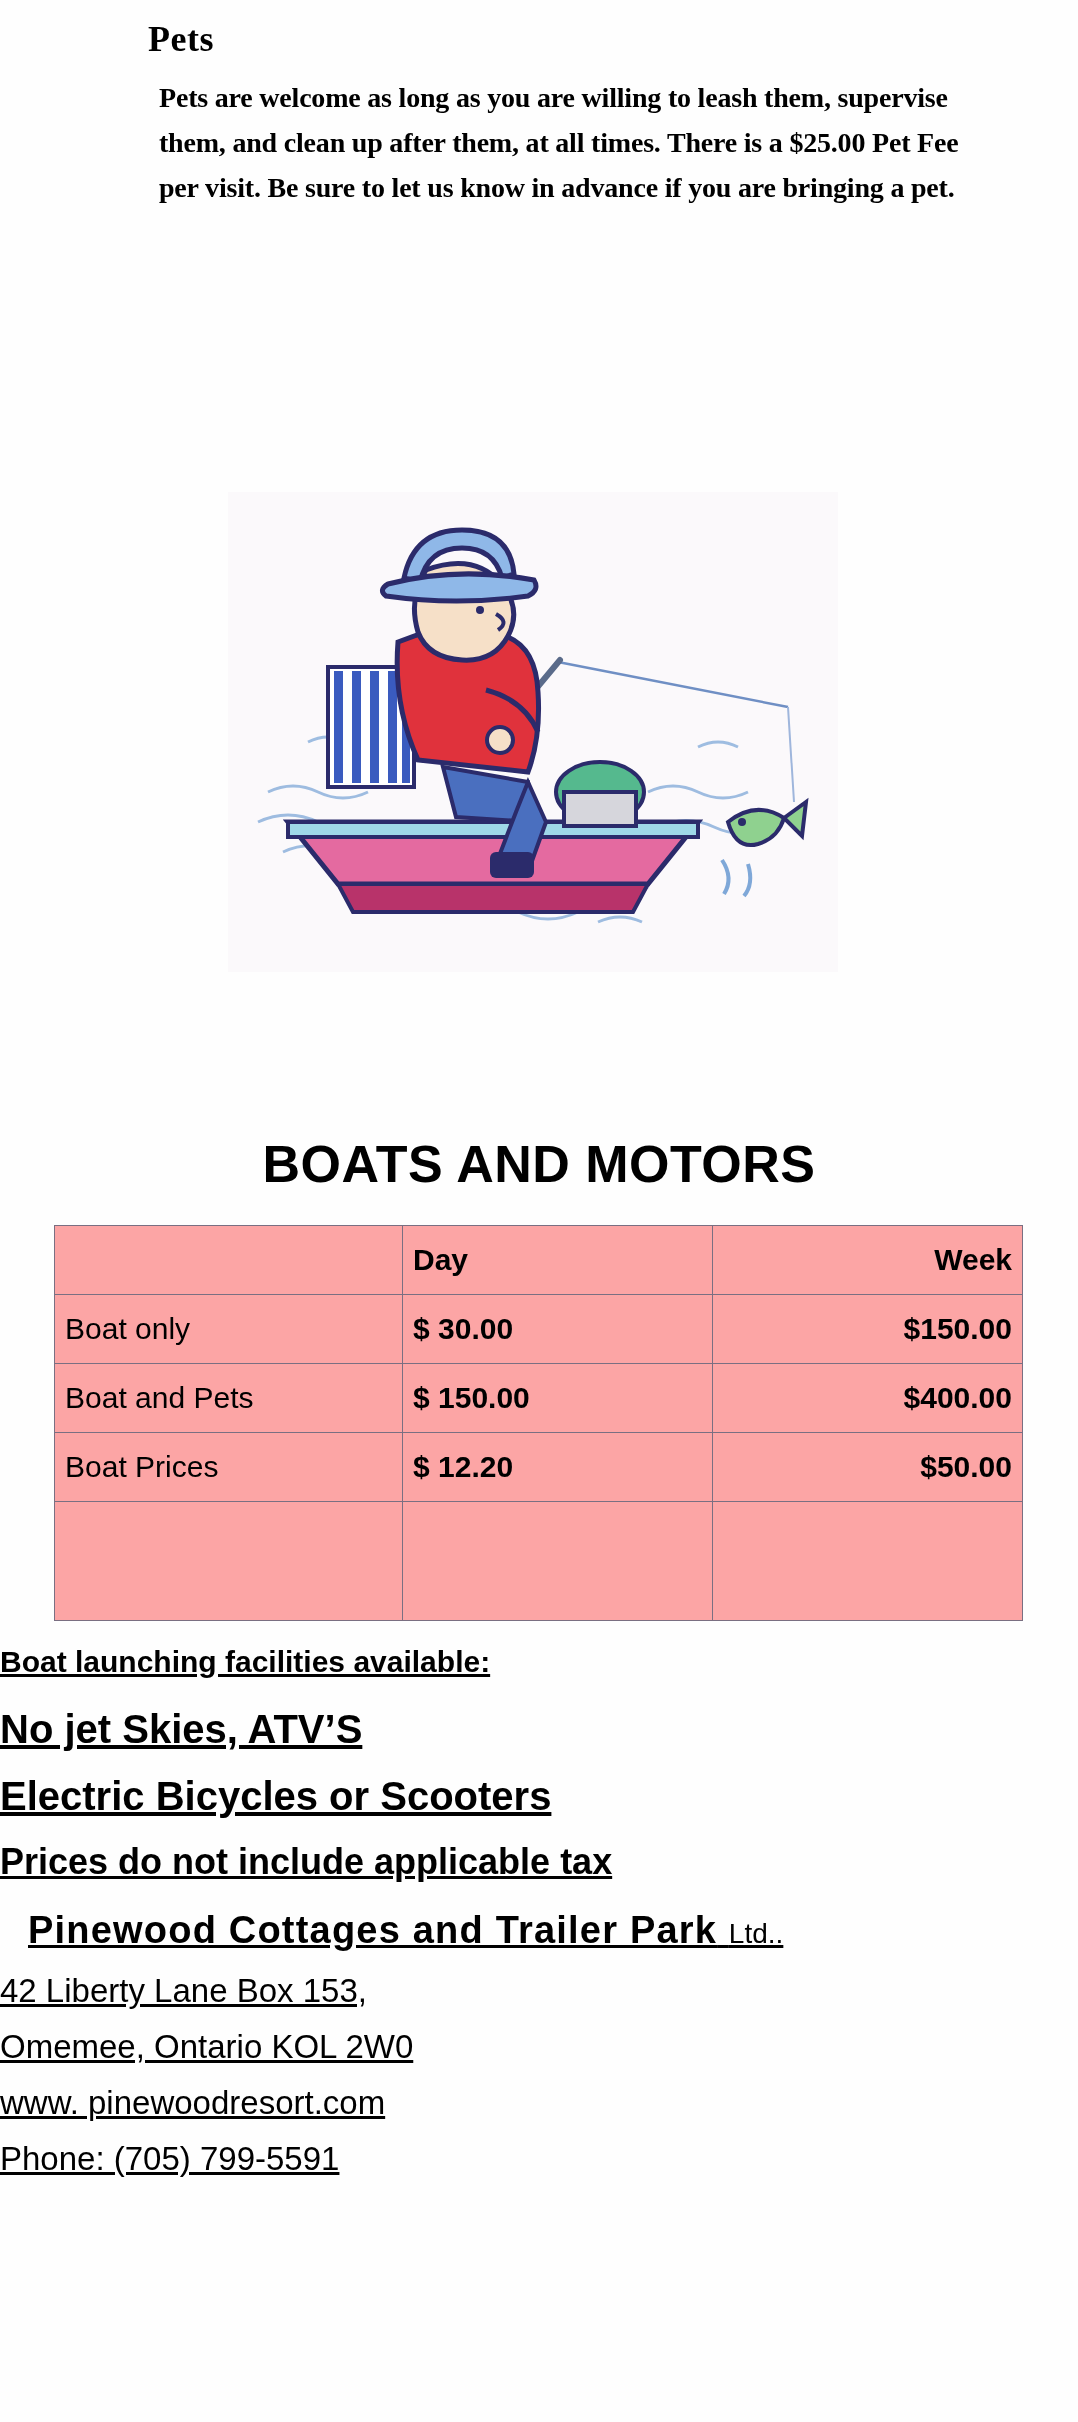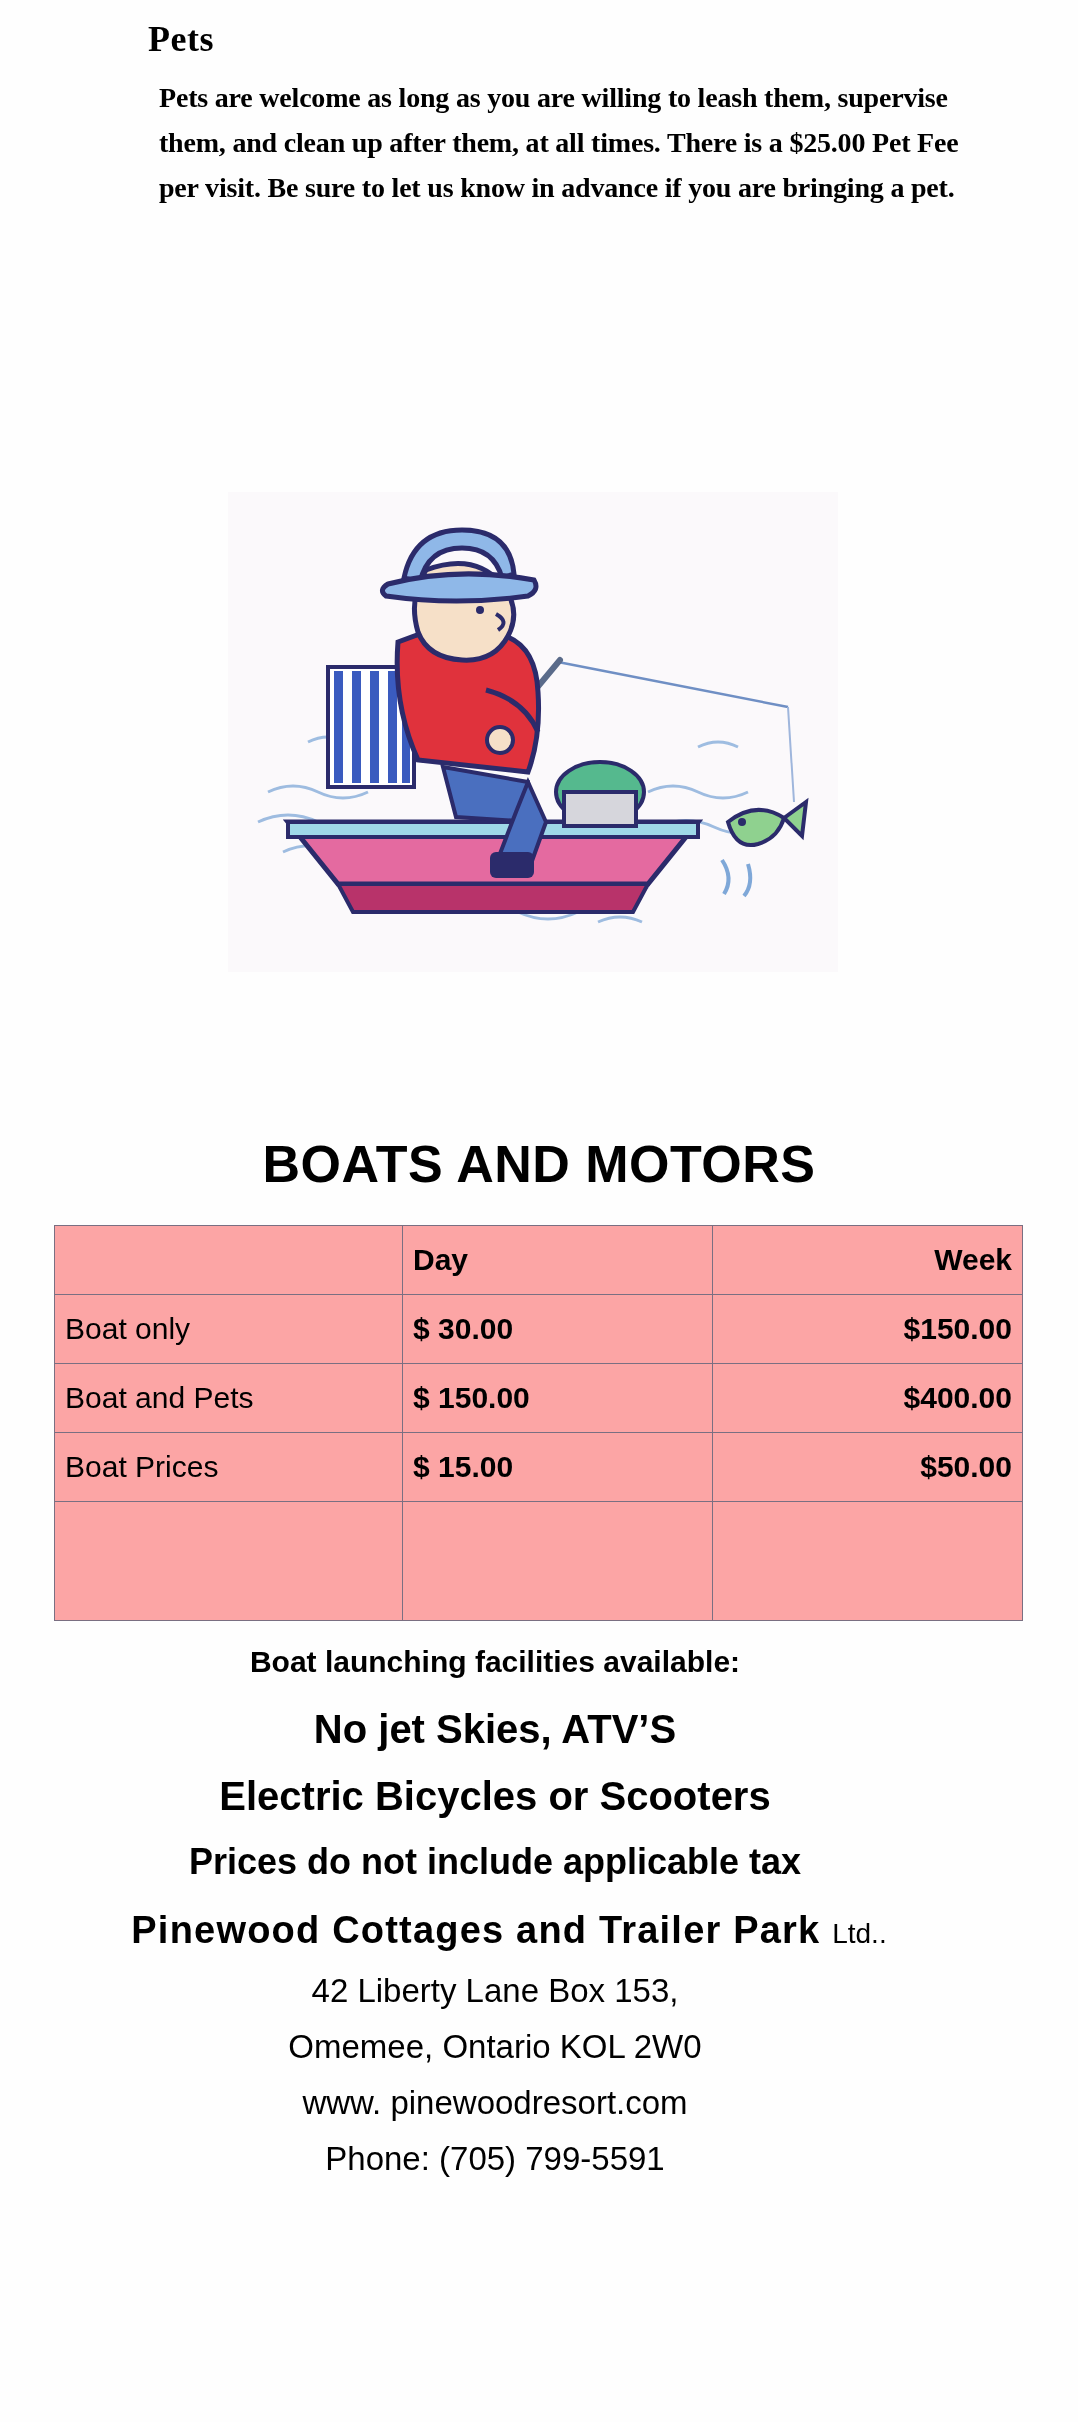--- a/index.html
+++ b/index.html
@@ -113,21 +113,21 @@
     padding-right: 60px;
   }
   .blank-row td { height: 118px; }
 
   
   .footer {
     position: absolute;
     left: 0;
     top: 1645px;
     width: 990px;
-    text-align: center;
+    text-decoration: underline;
   }
   .line-launch {
     font-weight: bold;
     font-size: 30px;
     margin-bottom: 28px;
   }
   .line-big {
     font-weight: bold;
     font-size: 40px;
     margin-bottom: 22px;
@@ -260,21 +260,21 @@
         <td class="cell-day">$ 30.00</td>
         <td class="cell-week">$150.00</td>
       </tr>
       <tr>
         <td class="cell-label">Boat and Pets</td>
         <td class="cell-day">$ 150.00</td>
         <td class="cell-week">$400.00</td>
       </tr>
       <tr>
         <td class="cell-label">Boat Prices</td>
-        <td class="cell-day">$ 15.00</td>
+        <td class="cell-day">$ 12.20</td>
         <td class="cell-week">$50.00</td>
       </tr>
       <tr class="blank-row">
         <td class="cell-label"></td>
         <td class="cell-day"></td>
         <td class="cell-week"></td>
       </tr>
     </tbody>
   </table>
 

